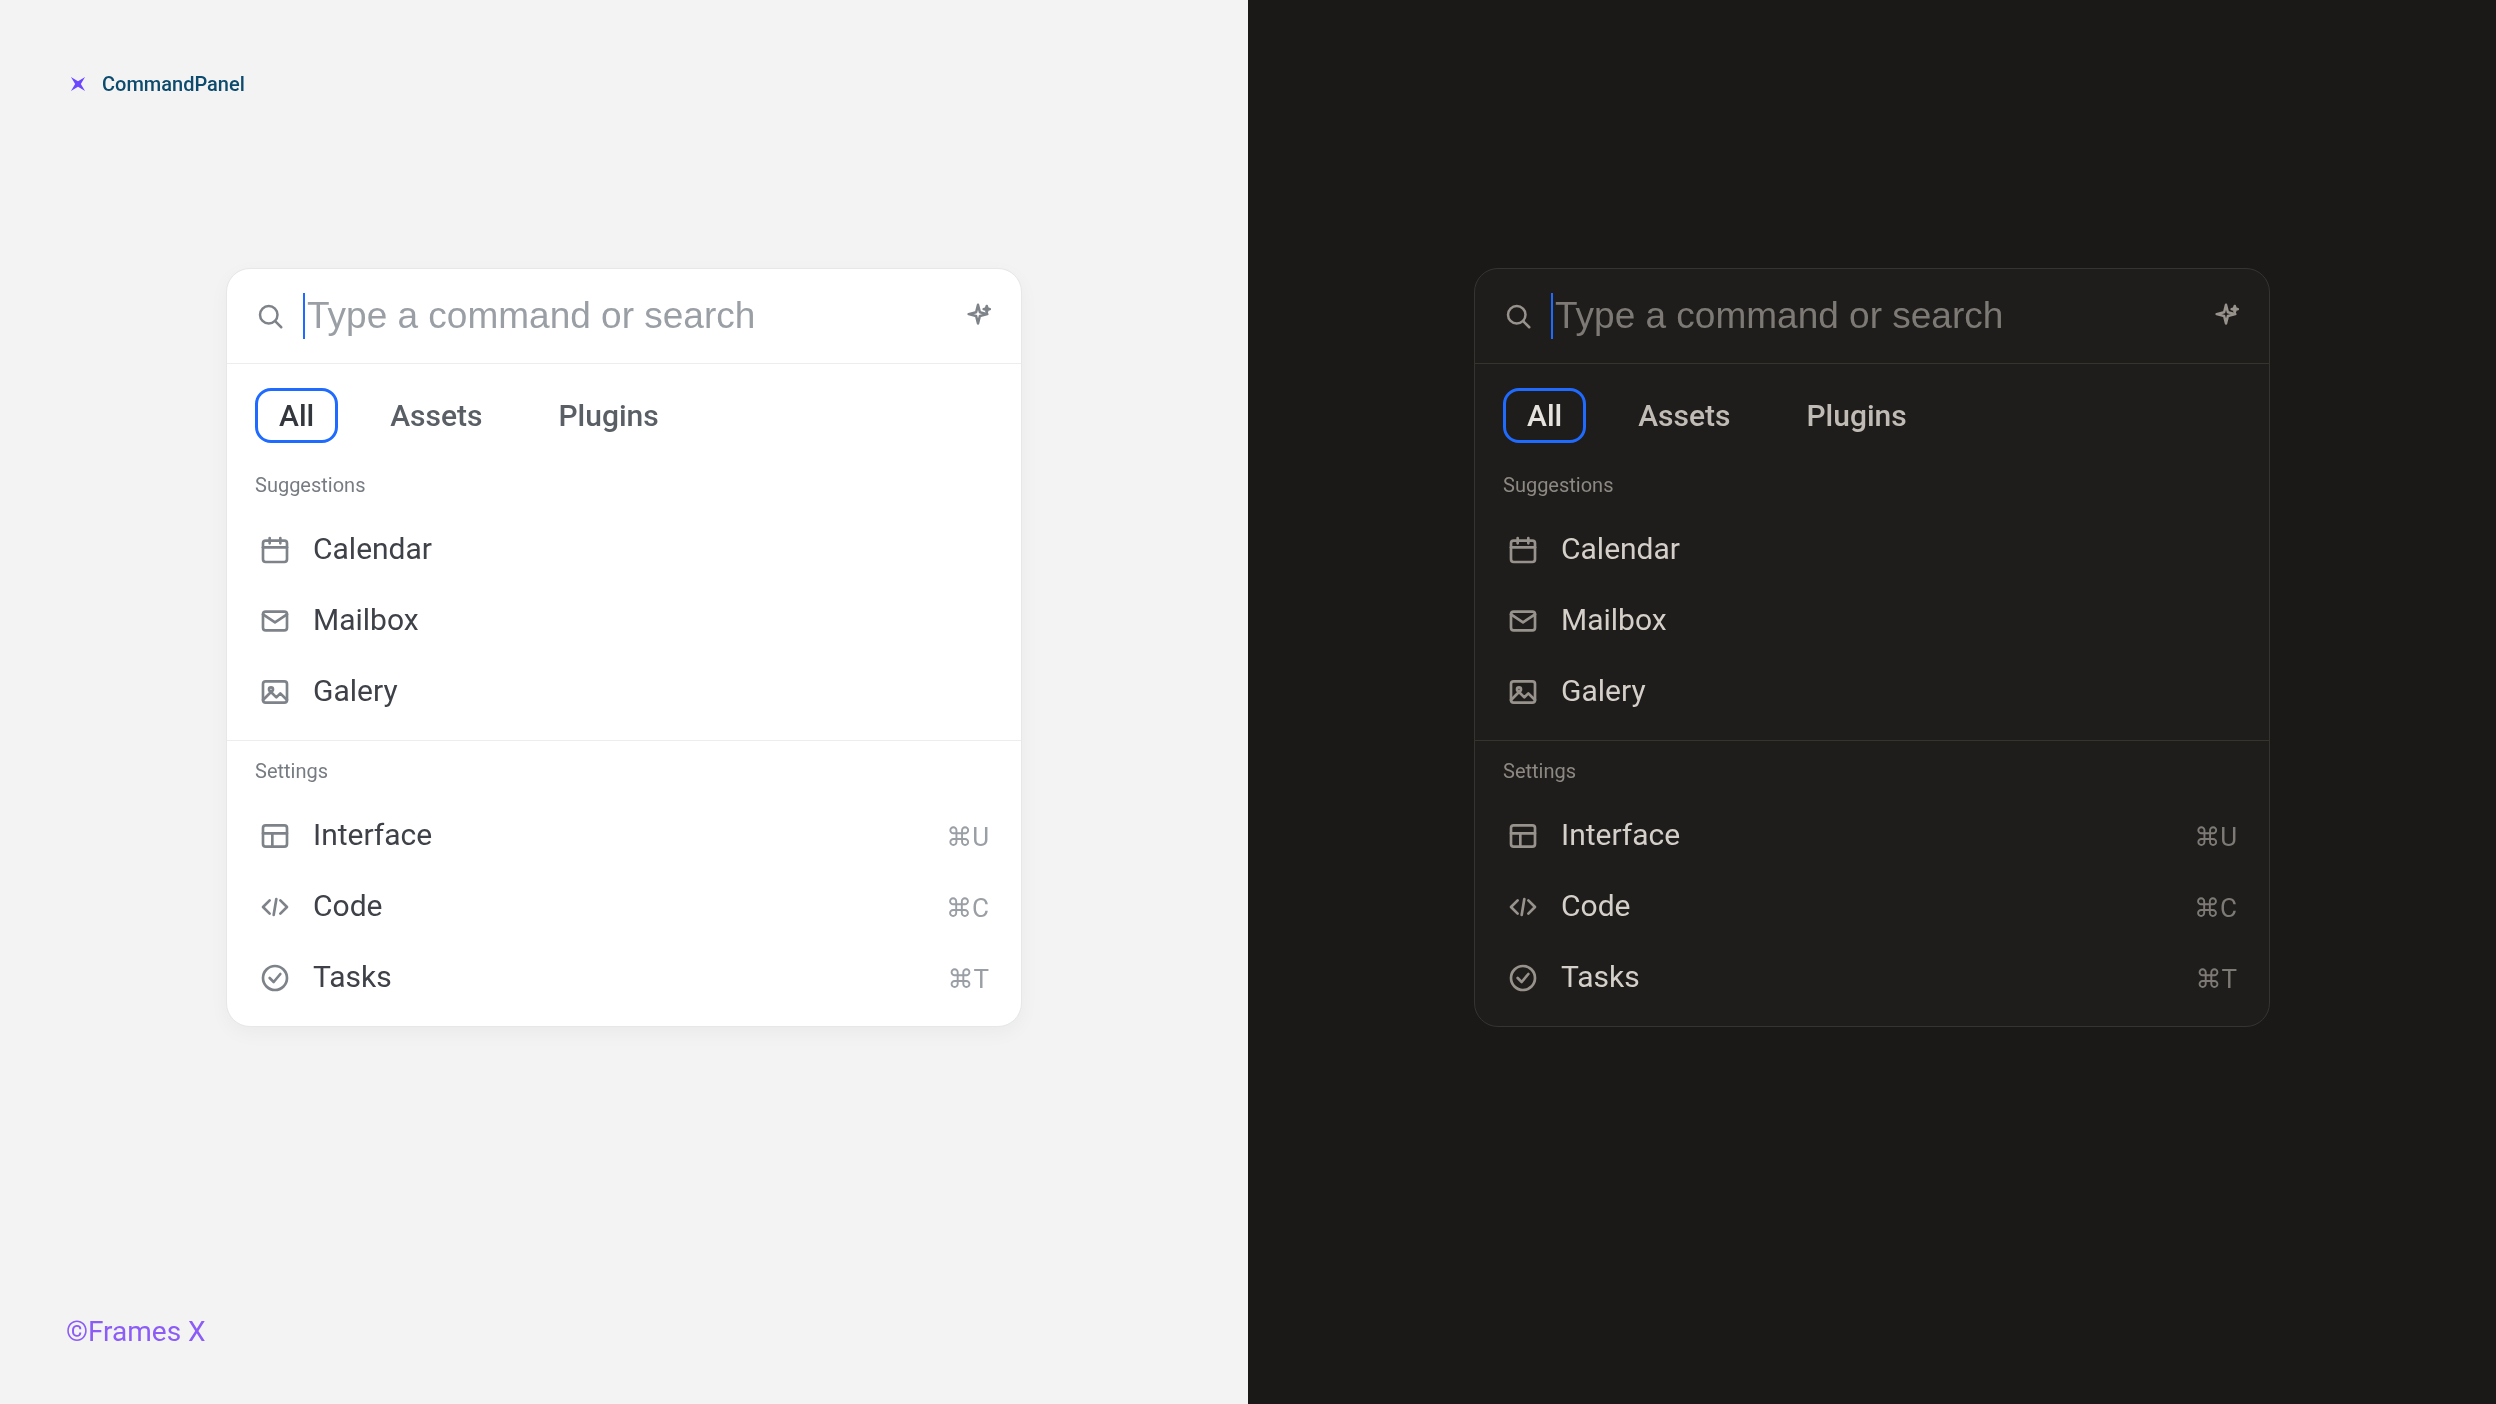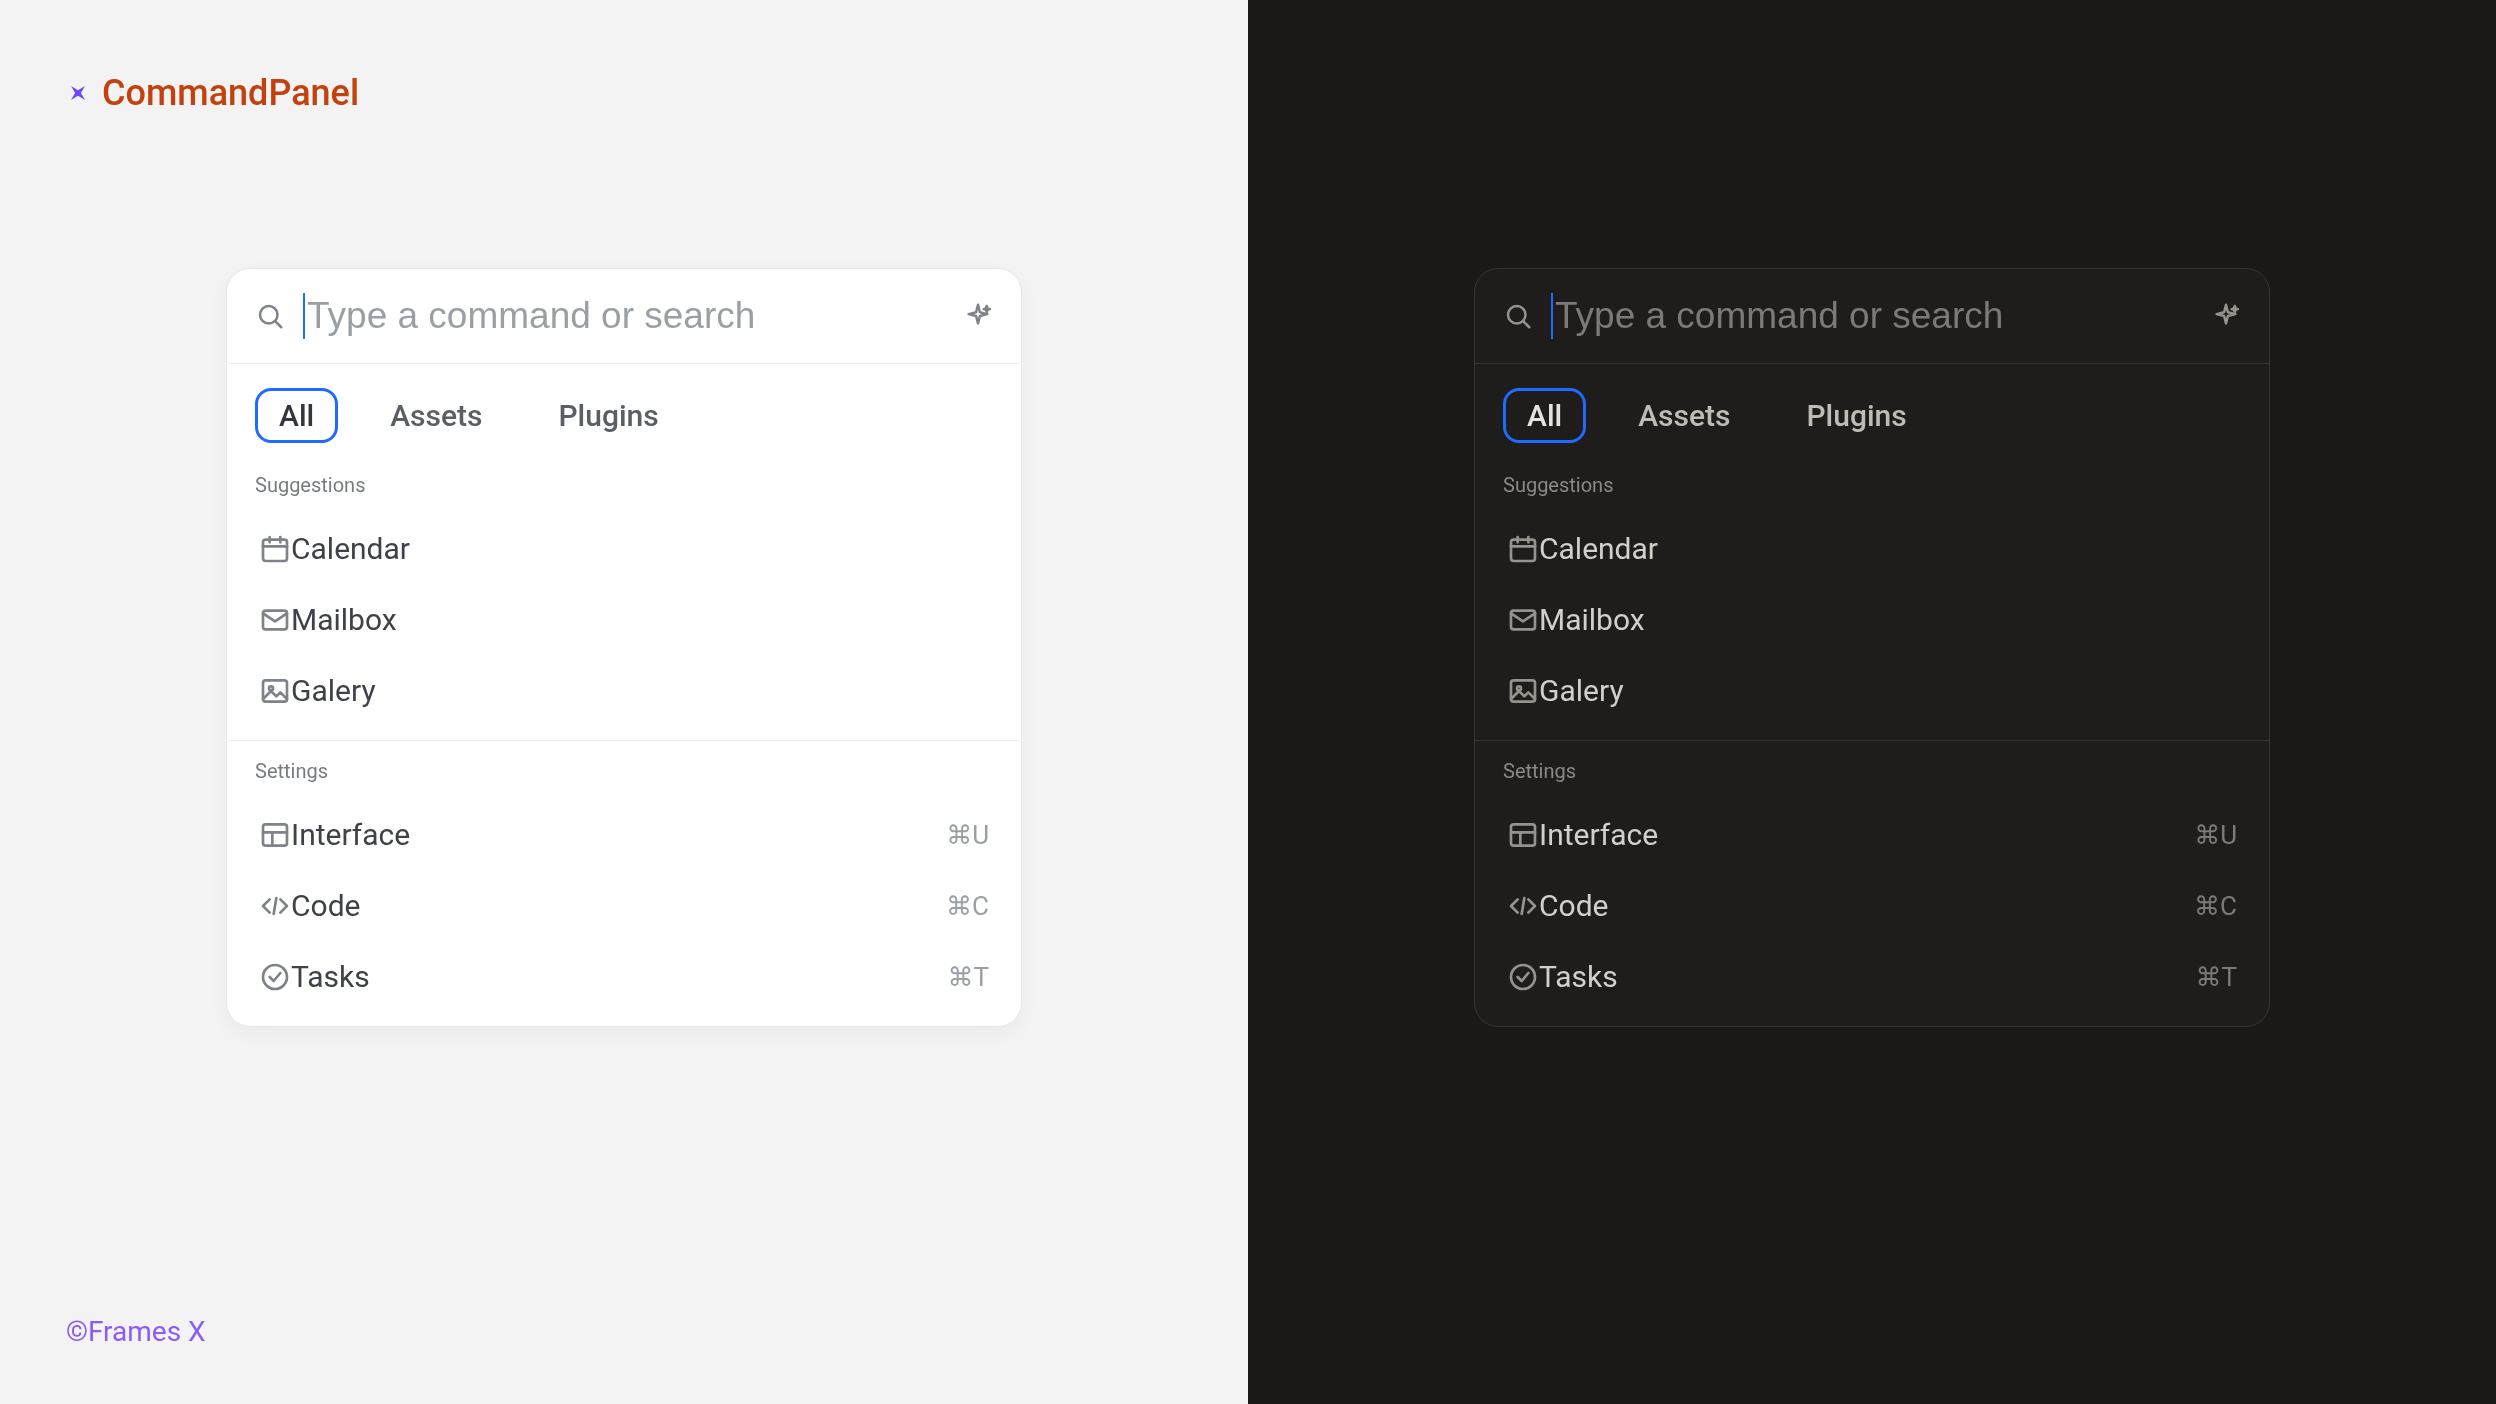--- a/index.html
+++ b/index.html
@@ -25,22 +25,22 @@
     .dark-bg {
       background: #1b1918;
     }
     .component-title {
       position: absolute;
       top: 72px;
       left: 66px;
       display: flex;
       align-items: center;
       gap: 12px;
-      color: #c2410c;
-      font-size: 36px;
+      color: #0c4a6e;
+      font-size: 20px;
       font-weight: 500;
     }
     .component-title .sparkle-icon {
       width: 24px;
       height: 24px;
       display: flex;
       align-items: center;
       justify-content: center;
     }
     .footer-credit {
@@ -150,21 +150,22 @@
       color: #777c82;
     }
     .panel.dark .section-label {
       color: #8c8882;
     }
     .menu-list {
       padding: 6px 18px 14px 18px;
     }
     .menu-item {
       display: flex;
-      align-items: center;
+      align-items: flex-end;
+      gap: 22px;
       padding: 18px 14px;
       border-radius: 12px;
       cursor: pointer;
     }
     .menu-item .item-icon {
       width: 32px;
       height: 32px;
       flex-shrink: 0;
     }
     .menu-item .item-text {

